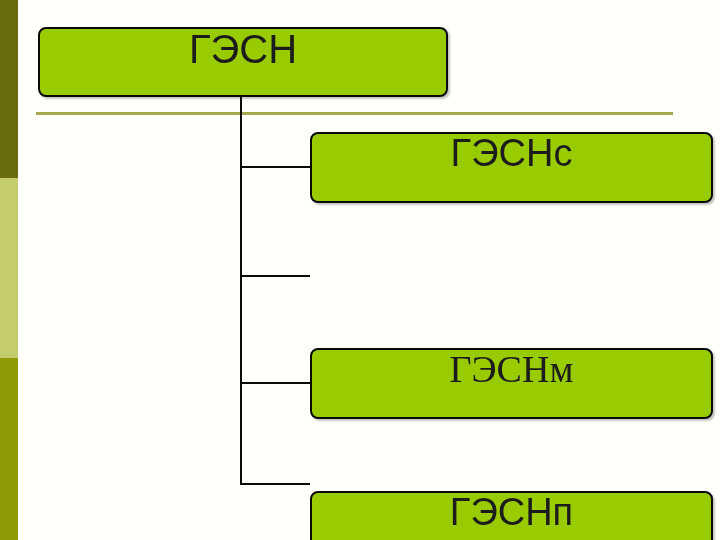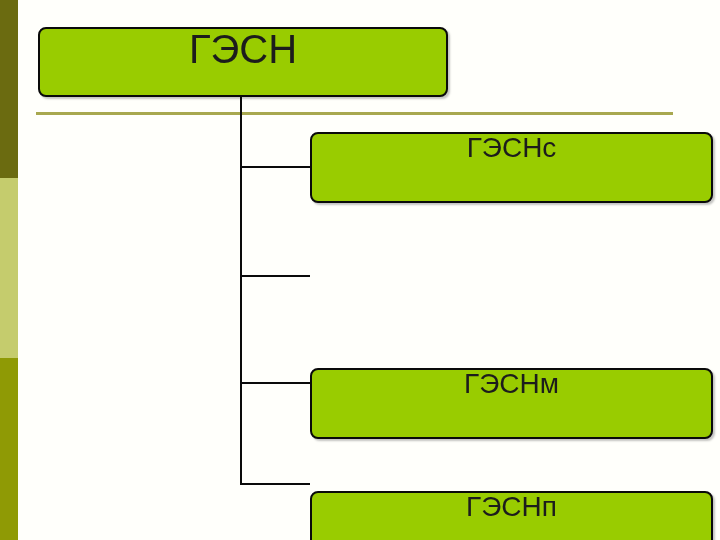--- a/index.html
+++ b/index.html
@@ -64,25 +64,25 @@
     left: 38px;
     top: 27px;
     width: 410px;
     height: 70px;
     font-size: 40px;
   }
   .child-node {
     left: 310px;
     width: 403px;
     height: 71px;
-    font-size: 28px;
+    font-size: 38px;
   }
   .child-1 { top: 132px; }
   .child-2 { top: 240px; }
-  .child-3 { top: 368px; }
+  .child-3 { top: 348px; font-family: Liberation Serif, serif; }
   .child-4 { top: 455px; margin-top: 36px; }
   .node-label {
     line-height: 1;
     white-space: nowrap;
   }
 </style>
 </head>
 <body>
 
 <div class="canvas">

